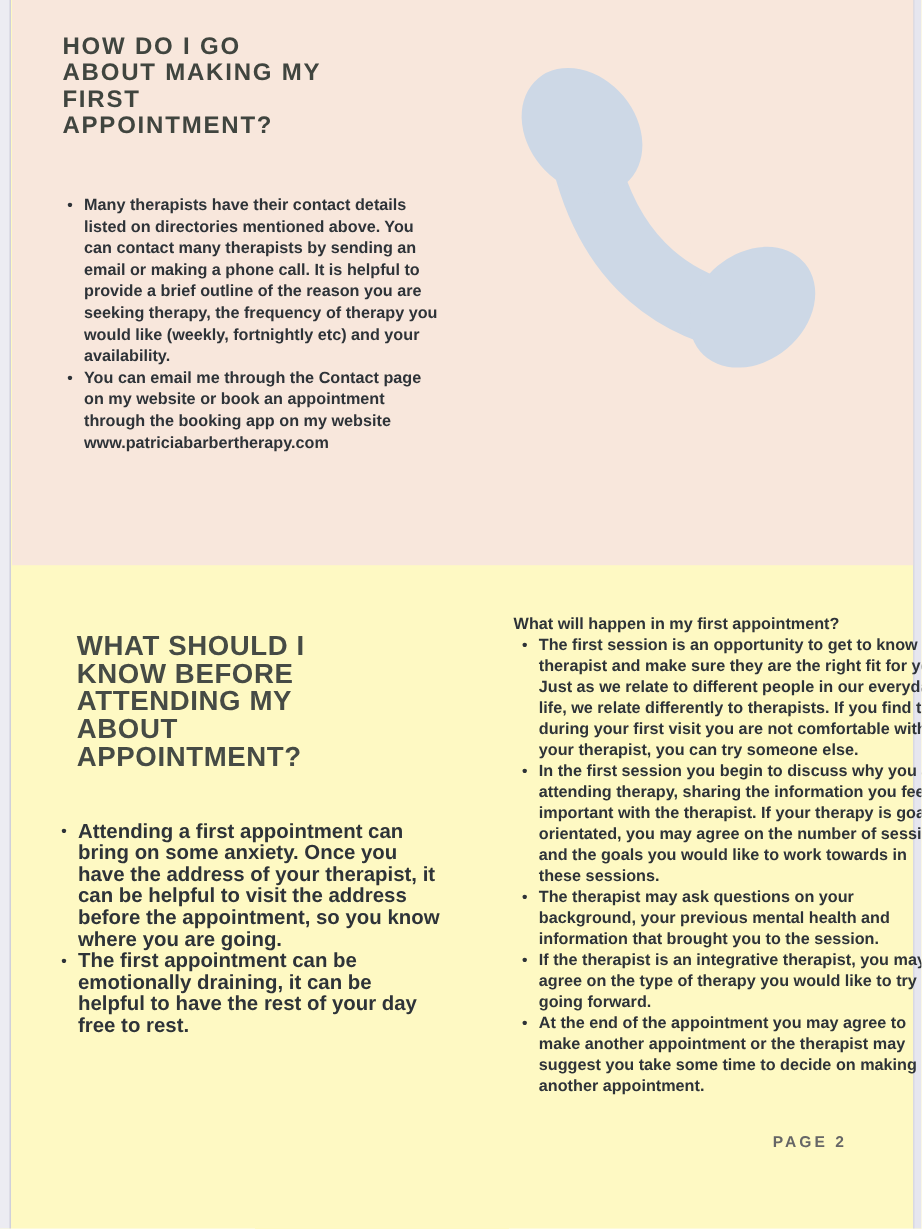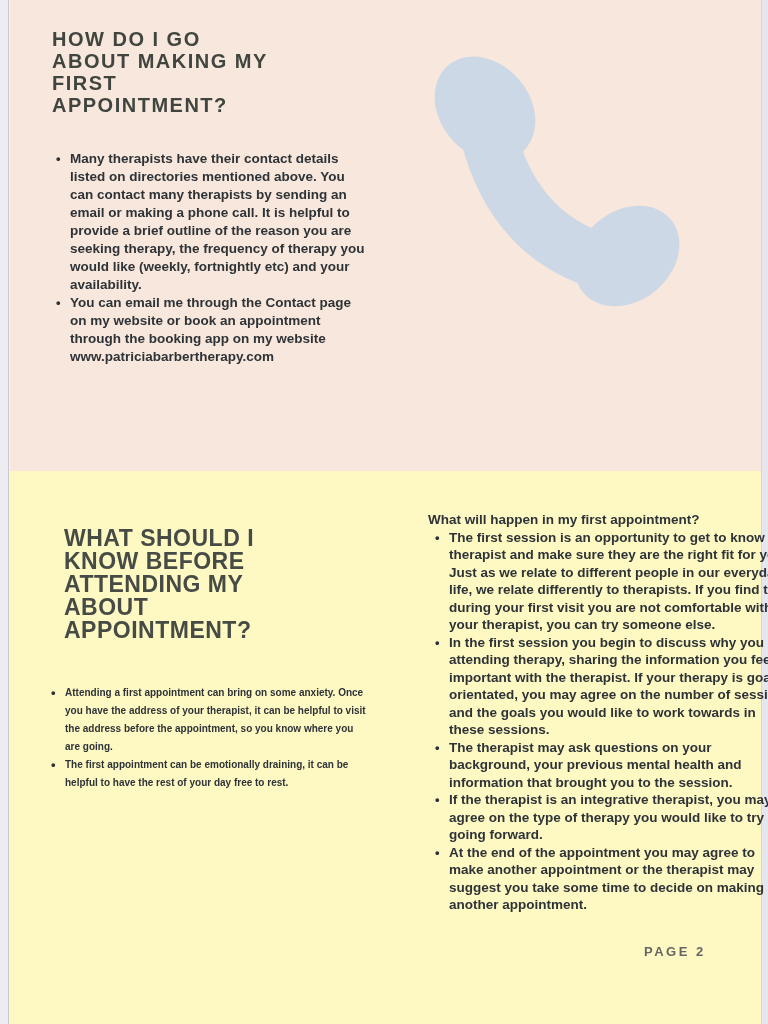--- a/index.html
+++ b/index.html
@@ -31,21 +31,21 @@
     position:absolute;left:10px;top:0;width:751px;height:471px;
     background:var(--peach-bg);
   }
   h1.section-heading{
     position:absolute;left:52px;top:28px;width:300px;
     font-size:20px;line-height:22px;font-weight:700;
     letter-spacing:1.5px;color:var(--heading);
     white-space:pre-line;
   }
   .top-bullets{
-    position:absolute;left:70px;top:150px;width:300px;
+    position:absolute;left:70px;top:162px;width:300px;
     list-style:none;
     font-size:13.5px;line-height:18px;font-weight:600;
     color:var(--body-text);
   }
   .top-bullets li{position:relative;}
   .phone-art{
     position:absolute;left:430px;top:52px;width:260px;height:265px;
   }
   .phone-art svg{display:block;width:100%;height:100%;}
 
@@ -57,21 +57,21 @@
 
   h2.section-heading2{
     position:absolute;left:64px;top:527px;width:320px;
     font-size:23px;line-height:23px;font-weight:700;
     letter-spacing:0.5px;color:#464b45;
     white-space:pre-line;
   }
   .left-bullets{
     position:absolute;left:65px;top:684px;width:305px;
     list-style:none;
-    font-size:10px;line-height:18px;font-weight:600;
+    font-size:17px;line-height:18px;font-weight:600;
     color:var(--body-text);
   }
   .left-bullets li{position:relative;}
 
   .right-col{
     position:absolute;left:396px;top:511px;width:364px;
     font-size:13.5px;line-height:17.5px;font-weight:600;
     color:var(--body-text);
     margin-left:32px;
   }

